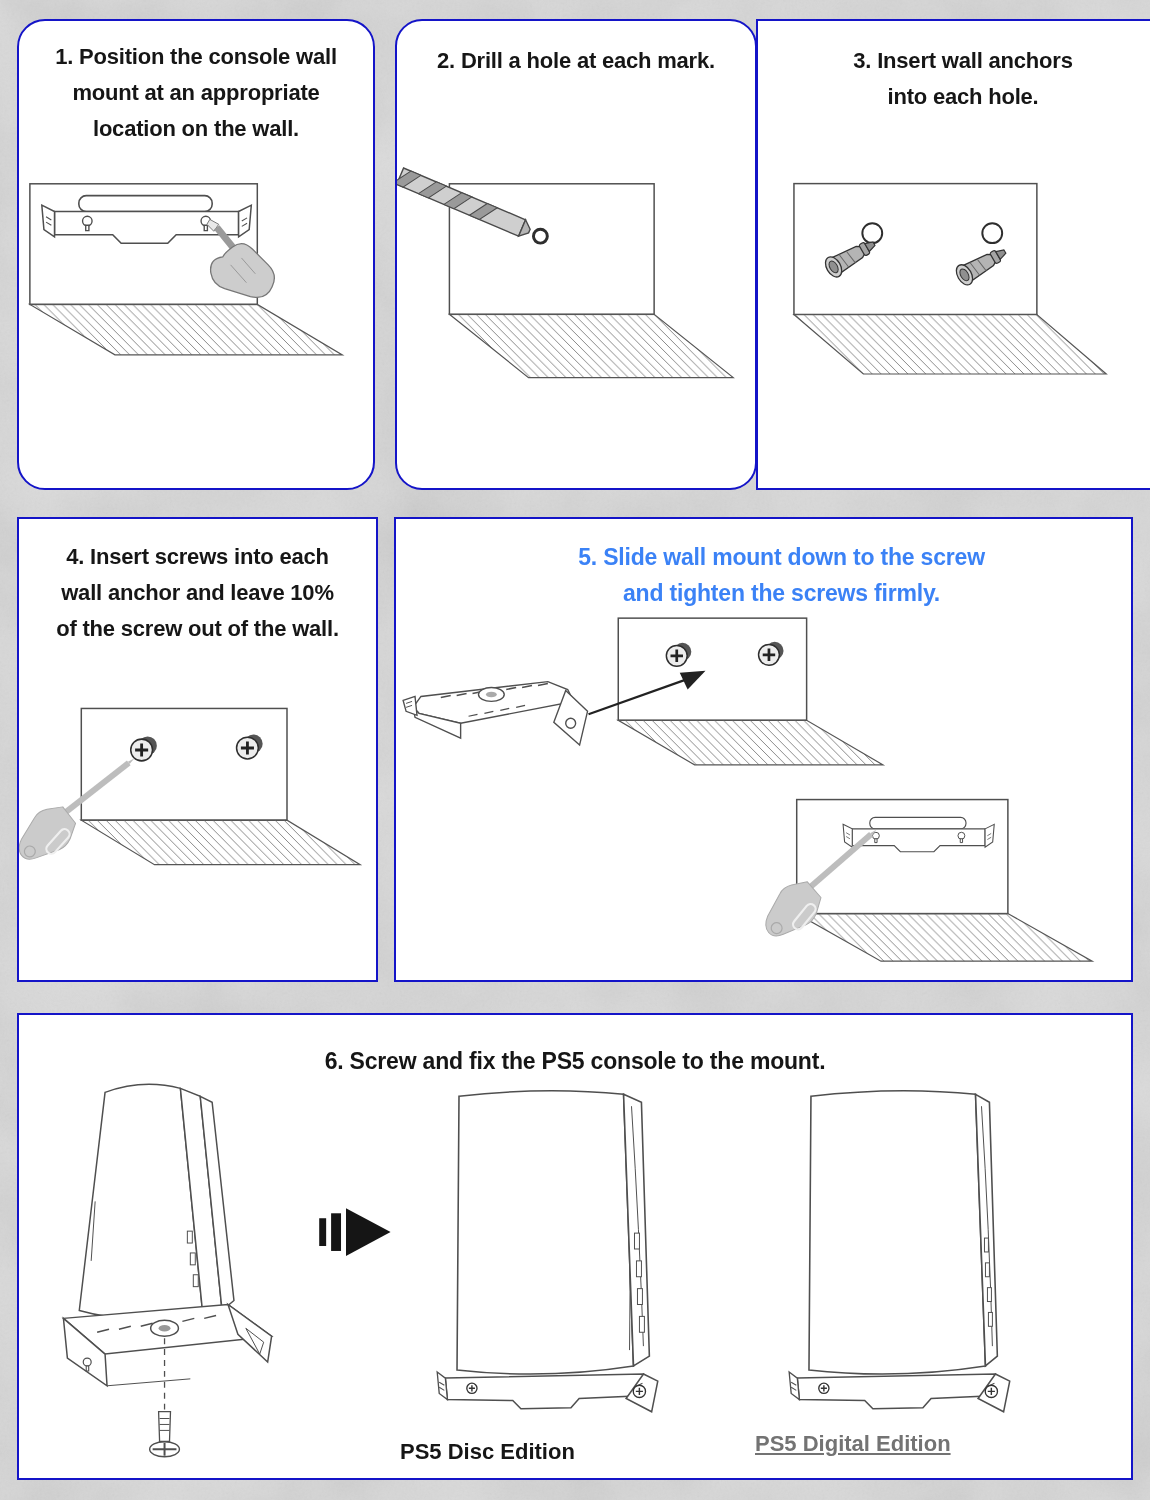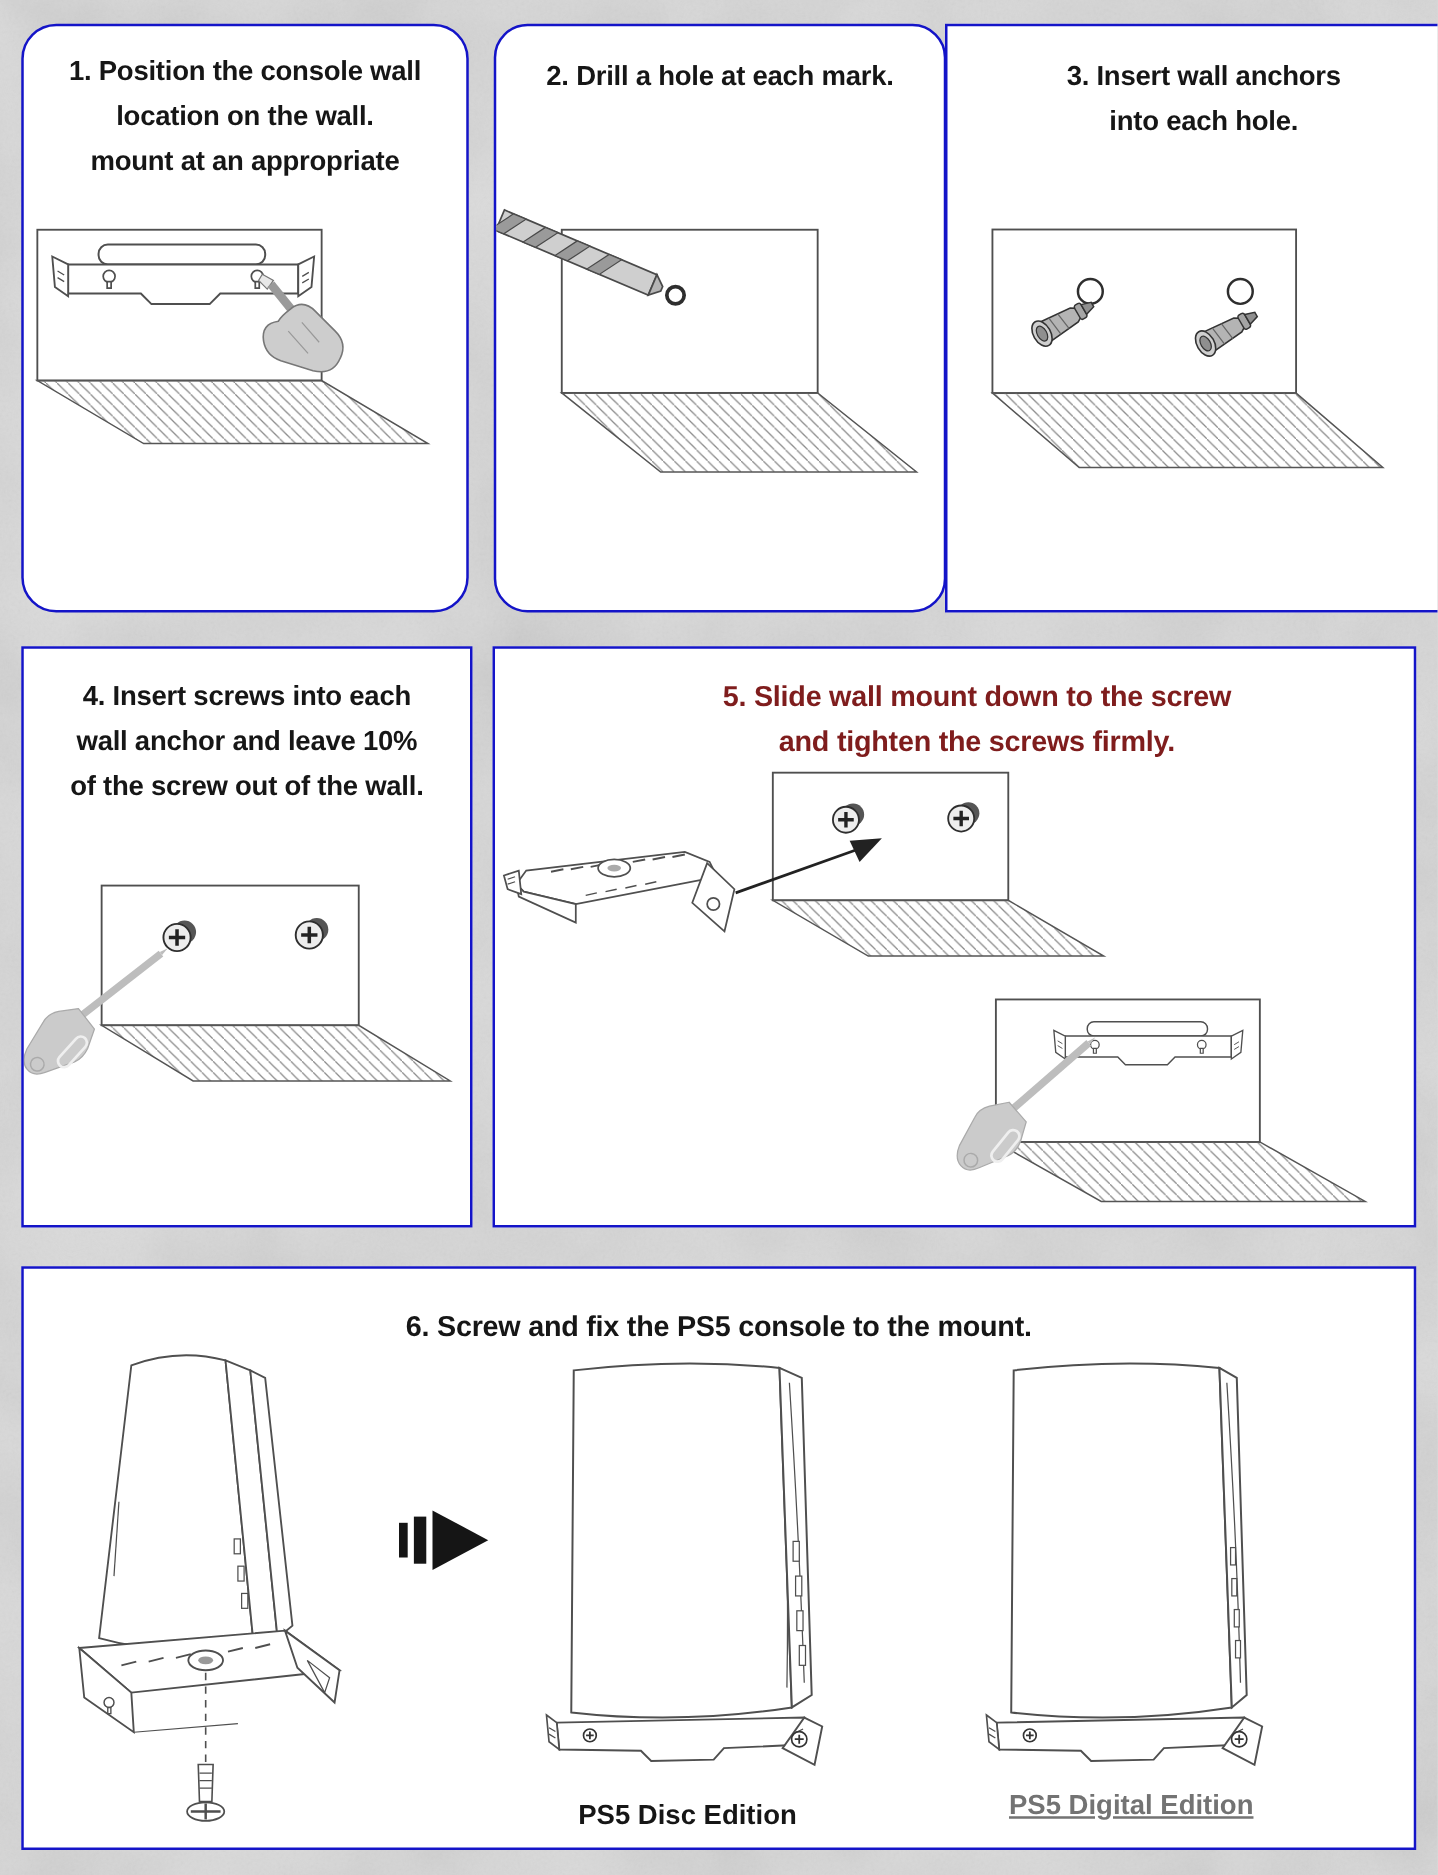--- a/index.html
+++ b/index.html
@@ -15,21 +15,21 @@
   .p6{left:17px;top:1013px;width:1116px;height:467px;}
   .cap{position:absolute;left:0;right:0;text-align:center;font-weight:700;color:#161616;letter-spacing:-0.2px;z-index:2;}
   .cap div{white-space:nowrap;line-height:36px;}
   .p1 .cap{top:18px;font-size:22px;}
   .p2 .cap{top:22px;font-size:22px;}
   .p3 .cap{top:22px;font-size:22px;}
   .p4 .cap{top:20px;font-size:22px;}
   .p5 .cap{top:20px;font-size:23px;}
   .p6 .cap{top:28px;font-size:23px;}
   .illus{position:absolute;left:0;top:0;width:100%;height:100%;z-index:1;}
-  .clabel{position:absolute;font-weight:700;color:#161616;font-size:22px;text-align:center;width:300px;z-index:2;}
+  .clabel{position:absolute;font-weight:700;color:#161616;font-size:22px;width:300px;z-index:2;}
   .clabel.disc{left:381px;top:424px;}
   .clabel.digital{left:736px;top:416px;}
 </style>
 </head>
 <body style="background: rgb(217, 217, 217);">
 
 <div class="sheet">
 
   <svg class="bg" width="1150" height="1500" viewBox="0 0 1150 1500">
     <defs>
@@ -94,22 +94,22 @@
         <path d="M31,18 h6 M34,15 v6" stroke="#333" stroke-width="1.4" fill="none"></path>
         <circle cx="198" cy="21" r="6" fill="#fff" stroke="#333" stroke-width="1.3"></circle>
         <path d="M194.5,21 h7 M198,17.5 v7" stroke="#333" stroke-width="1.4" fill="none"></path>
       </g>
     </defs>
   </svg>
 
   <section class="panel p1" style="border-color: rgb(20, 20, 200);">
     <div class="cap" style="color: rgb(22, 22, 22);">
       <div>1. Position the console wall</div>
+      <div>mount at an appropriate</div>
       <div>location on the wall.</div>
-      <div>mount at an appropriate</div>
     </div>
     <svg class="illus" viewBox="0 0 358 471">
       <rect x="11" y="164" width="230" height="122" fill="#fff" stroke="#4f4f4f" stroke-width="1.5"></rect>
       <path d="M11,286 L241,286 L327,337 L97,337 Z" fill="url(#hp)" stroke="#555" stroke-width="1.2"></path>
       <use href="#mfront" transform="translate(22,176) scale(1.07)"></use>
       <g>
         <path d="M193,200 l9,5 -5,7 -7,-7 z" fill="#e8e8e8" stroke="#777" stroke-width="1"></path>
         <path d="M200,208 L233,249" stroke="#9a9a9a" stroke-width="7"></path>
         <path d="M206,238 q-14,2 -12,16 q2,12 14,16 l26,8 q16,4 22,-10 q6,-12 -4,-22 l-16,-16 q-10,-10 -20,-2 q-8,6 -10,10 z" fill="#cdcdcd" stroke="#777" stroke-width="1.3"></path>
         <path d="M214,246 l16,18 M225,239 l14,16" stroke="#999" stroke-width="1" fill="none"></path>
@@ -157,21 +157,21 @@
     <svg class="illus" viewBox="0 0 361 465">
       <rect x="63" y="191" width="208" height="113" fill="#fff" stroke="#4f4f4f" stroke-width="1.5"></rect>
       <path d="M63,304 L271,304 L345,349 L137,349 Z" fill="url(#hp)" stroke="#555" stroke-width="1.2"></path>
       <use href="#screw" transform="translate(124,233) scale(1.1)"></use>
       <use href="#screw" transform="translate(231,231) scale(1.1)"></use>
       <use href="#sdriver" transform="translate(111,246) rotate(-38)"></use>
     </svg>
   </section>
 
   <section class="panel p5" style="border-color: rgb(20, 20, 200);">
-    <div class="cap" style="color: #7f1d1d; padding-left: 36px;">
+    <div class="cap" style="color: #3b82f6; padding-left: 36px;">
       <div>5. Slide wall mount down to the screw</div>
       <div>and tighten the screws firmly.</div>
     </div>
     <svg class="illus" viewBox="0 0 739 465">
 
       <rect x="223" y="100" width="190" height="103" fill="#fff" stroke="#4f4f4f" stroke-width="1.5"></rect>
       <path d="M223,203 L413,203 L490,248 L300,248 Z" fill="url(#hp)" stroke="#555" stroke-width="1.2"></path>
       <use href="#screw" transform="translate(282,138) scale(1.05)"></use>
       <use href="#screw" transform="translate(375,137) scale(1.05)"></use>
       <g fill="#fff" stroke="#4f4f4f" stroke-width="1.4">

